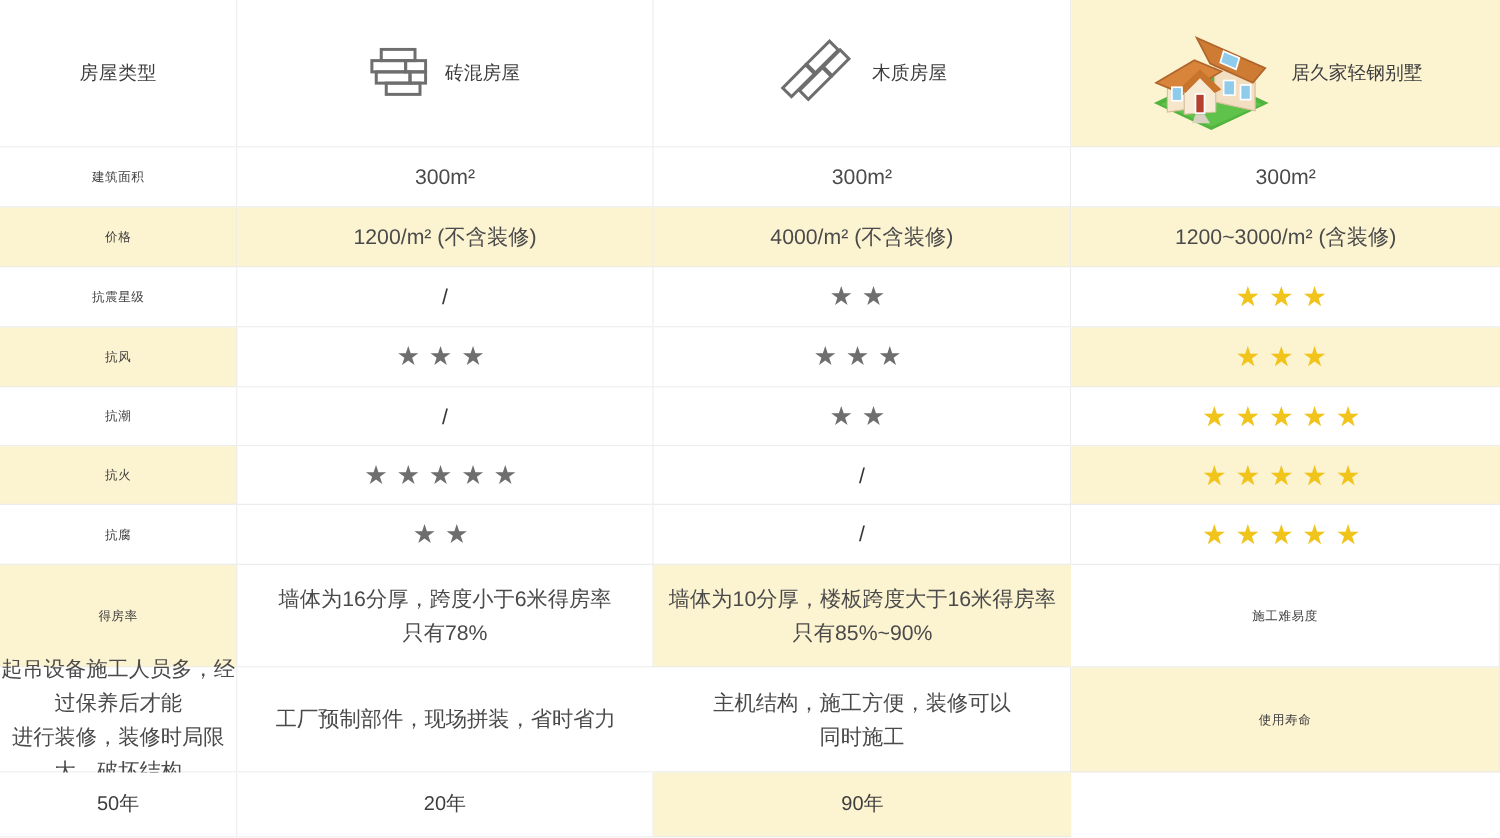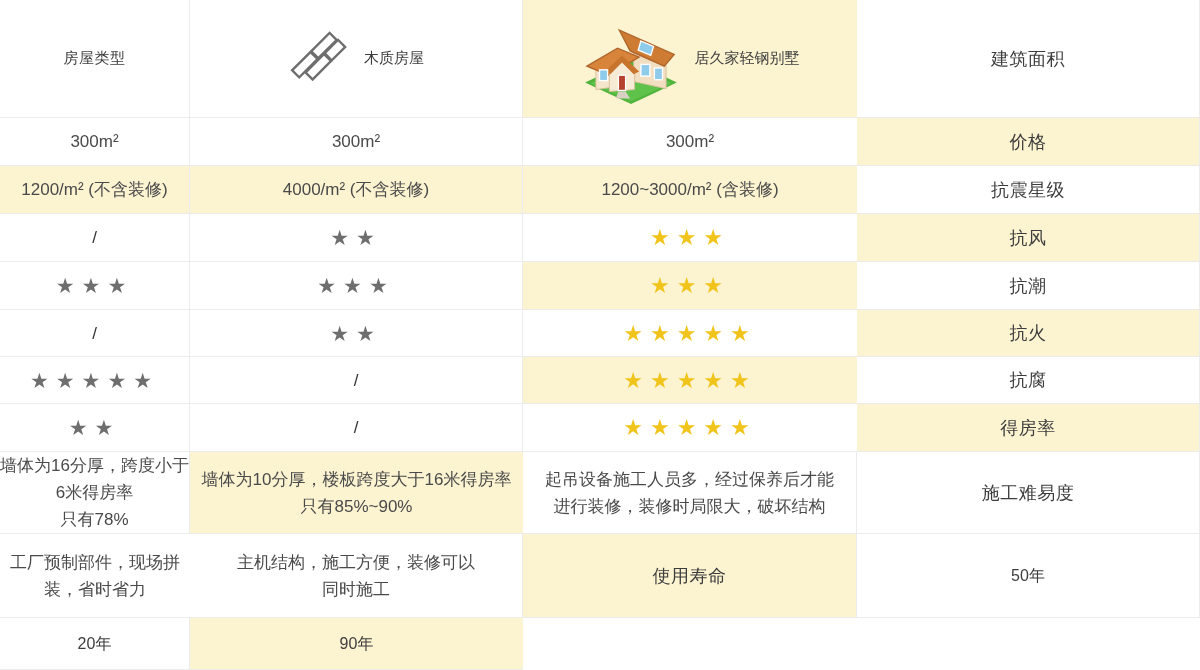--- a/index.html
+++ b/index.html
@@ -20,38 +20,49 @@
     background:#fff;
   }
   .cell{
     display:flex;align-items:center;justify-content:center;
     border-bottom:1px solid var(--line);
     background:#fff;color:var(--txt2);
     text-align:center;
   }
   .cell:not(.c4){border-right:1px solid var(--line);}
   .yl{background:var(--hl);}
-  .label-col{font-size:18px;color:var(--txt);letter-spacing:.5px;}
+  .label-col{font-size:10px;color:var(--txt);letter-spacing:.5px;}
   .header{font-size:15px;color:var(--txt);}
   .hcell{gap:14px;}
   .val{font-size:17px;line-height:27px;white-space:pre-line;}
   .val.big{font-size:16px;color:var(--txt);text-align:center;}
   .slash{font-size:17px;color:#333;}
   .stars{letter-spacing:7px;}
   .stars.gray{color:var(--star-gray);font-size:21px;}
   .stars.yellow{color:var(--star-yellow);font-size:22px;}
   .icon{flex:0 0 auto;display:block;}
 </style>
 </head>
 <body>
 
 <div class="table">
 
   <div class="cell label-col header">房屋类型</div>
 
+  <div class="cell header hcell">
+    <svg class="icon" width="46" height="42" viewBox="0 0 46 42" fill="none" stroke="#6E6E6E" stroke-width="2.4">
+      <rect x="9" y="1.5" width="27" height="9"></rect>
+      <rect x="1.5" y="10.5" width="27" height="9"></rect>
+      <rect x="28.5" y="10.5" width="16" height="9"></rect>
+      <rect x="5" y="19.5" width="27" height="9"></rect>
+      <rect x="32" y="19.5" width="12.5" height="9"></rect>
+      <rect x="13" y="28.5" width="27" height="9"></rect>
+    </svg>
+    <span>砖混房屋</span>
+  </div>
 
   <div class="cell header hcell">
     <svg class="icon" width="62" height="62" viewBox="0 0 62 62" fill="none" stroke="#6E6E6E" stroke-width="2.4">
       <g transform="rotate(-45 31 31)">
         <rect x="4" y="20" width="26" height="10"></rect>
         <rect x="31" y="20" width="26" height="10"></rect>
         <rect x="12" y="31" width="26" height="10"></rect>
         <rect x="39" y="31" width="19" height="10"></rect>
       </g>
     </svg>
@@ -123,23 +134,23 @@
   <div class="cell val stars gray">★★</div>
   <div class="cell val slash">/</div>
   <div class="cell val c4 stars yellow">★★★★★</div>
 
   <div class="cell label-col yl">得房率</div>
   <div class="cell val">墙体为16分厚，跨度小于6米得房率
 只有78%</div>
   <div class="cell val yl c4">墙体为10分厚，楼板跨度大于16米得房率
 只有85%~90%</div>
 
+  <div class="cell label-col">施工难易度</div>
   <div class="cell val">起吊设备施工人员多，经过保养后才能
 进行装修，装修时局限大，破坏结构</div>
-  <div class="cell label-col">施工难易度</div>
   <div class="cell val c4">工厂预制部件，现场拼装，省时省力</div>
   <div class="cell val">主机结构，施工方便，装修可以
 同时施工</div>
 
   <div class="cell label-col yl">使用寿命</div>
   <div class="cell val big">50年</div>
   <div class="cell val big">20年</div>
   <div class="cell val big yl c4">90年</div>
 
 </div>

